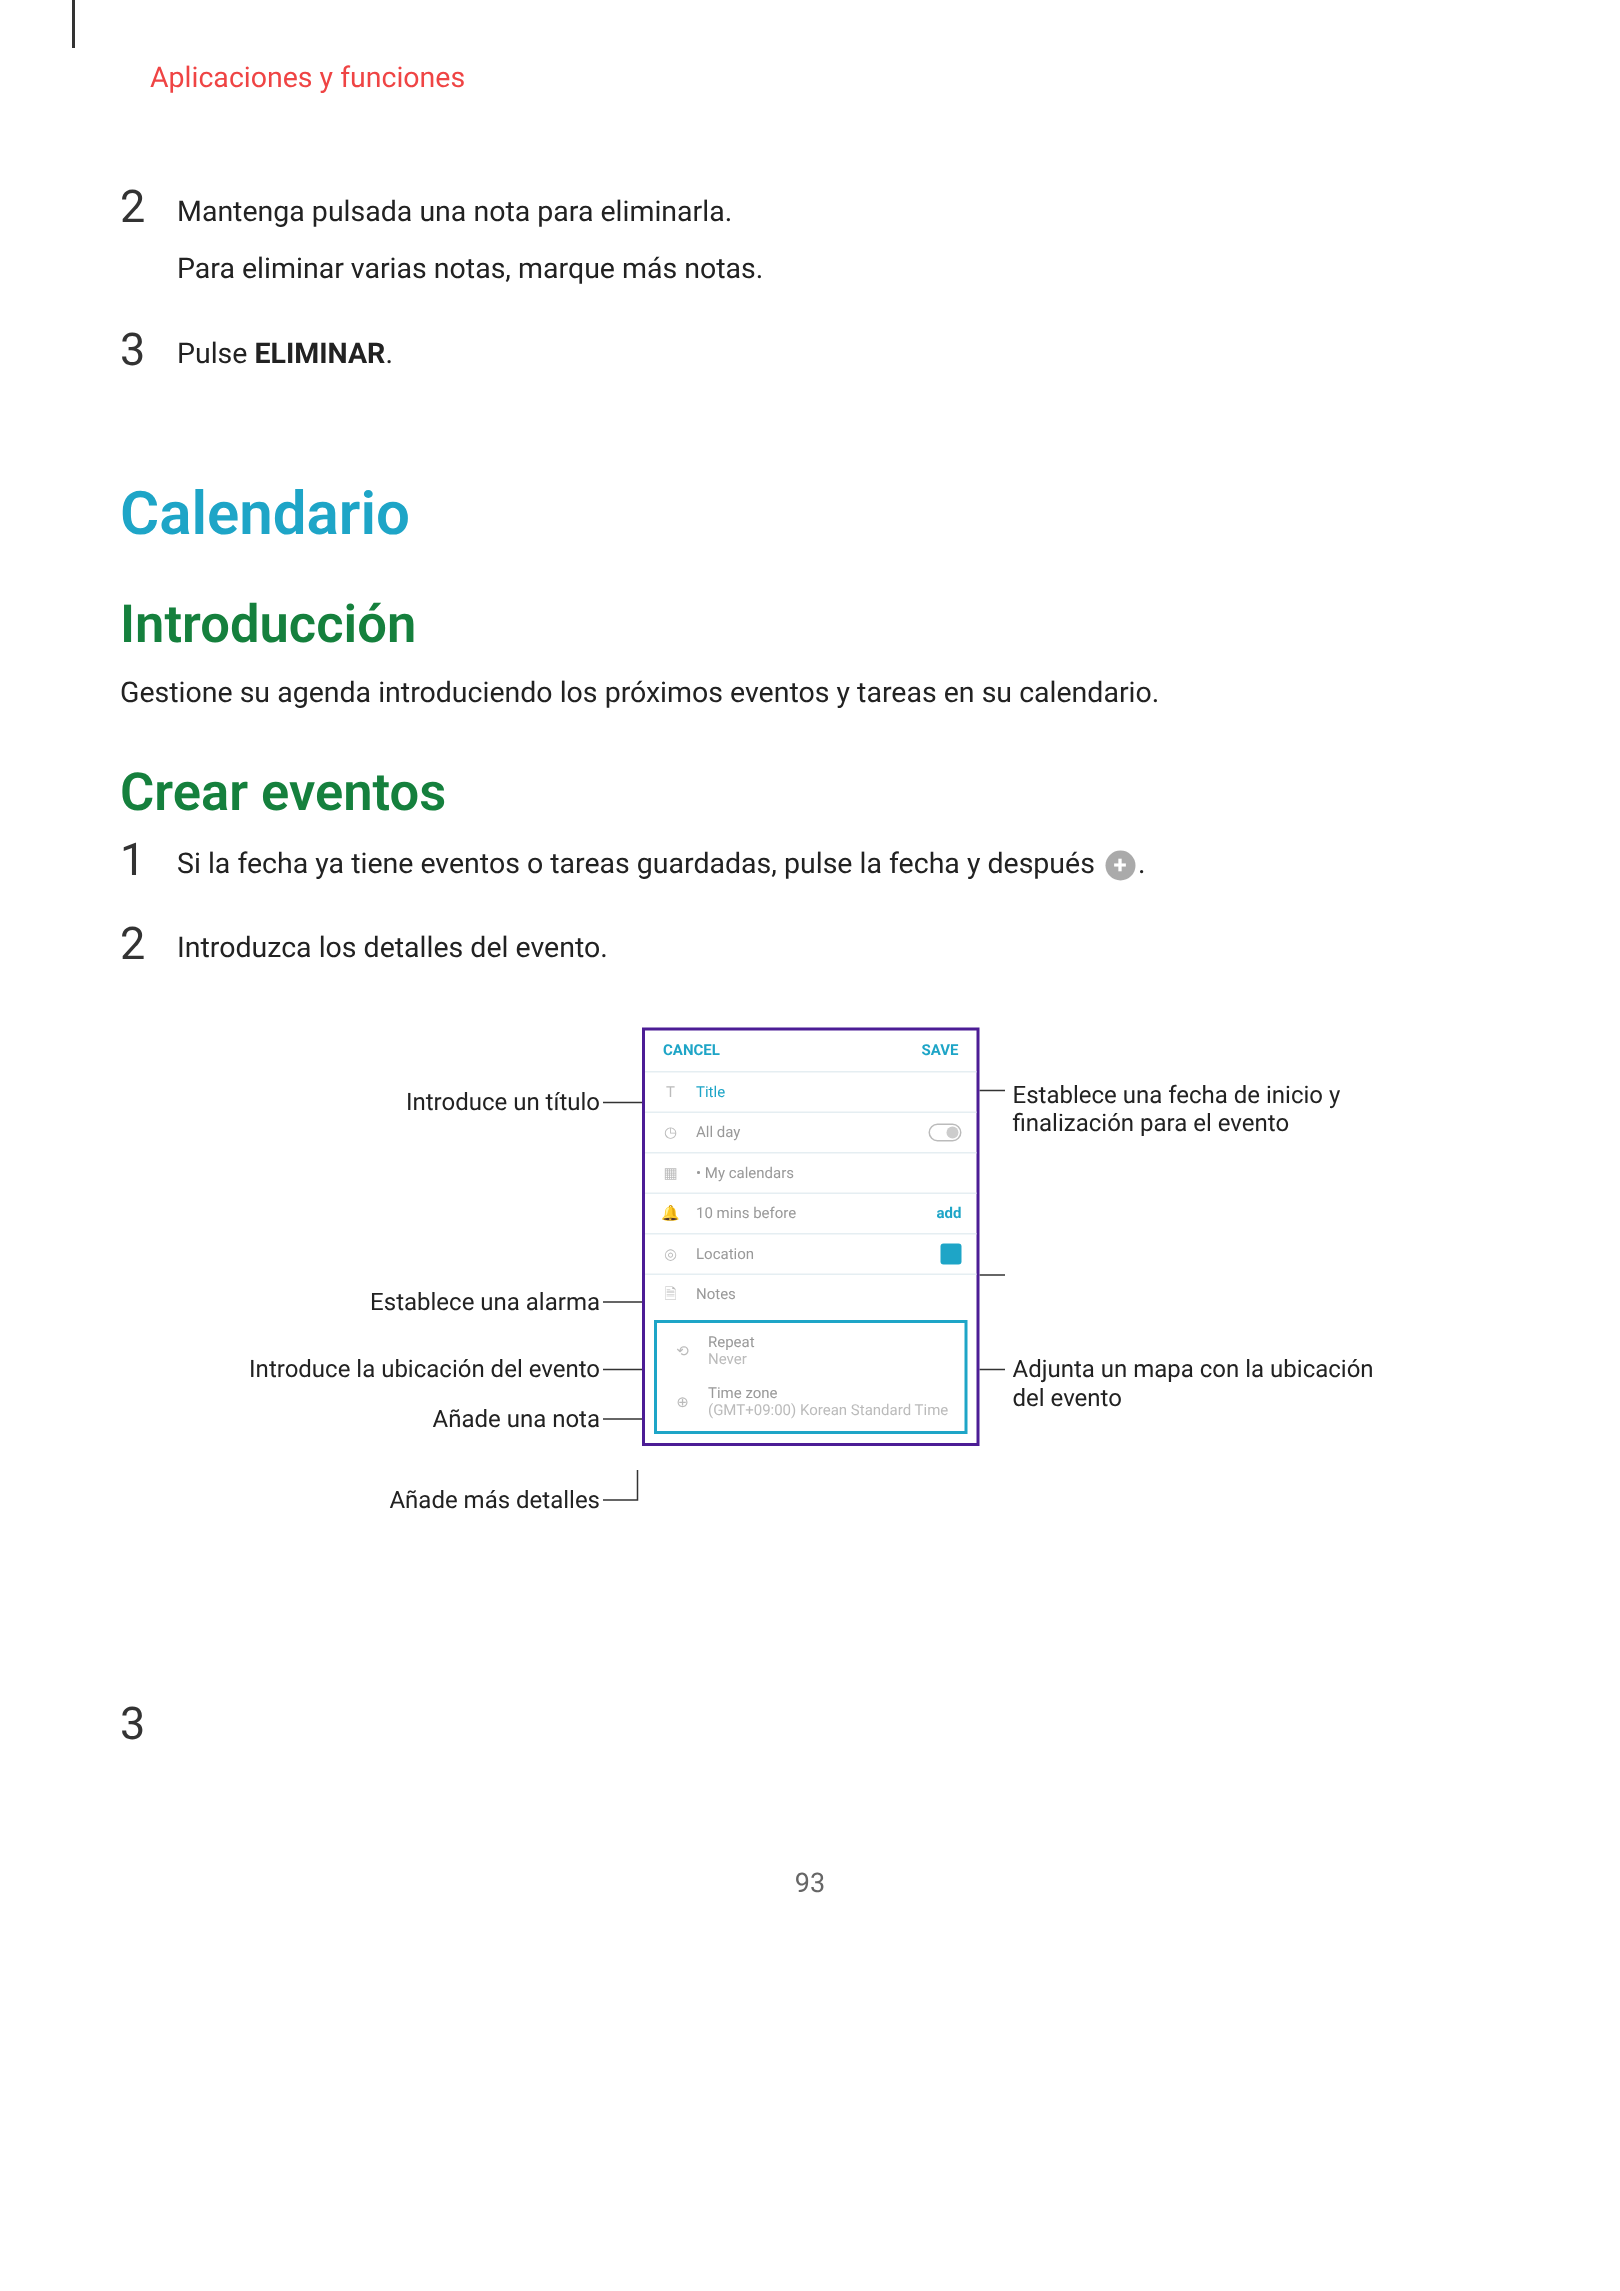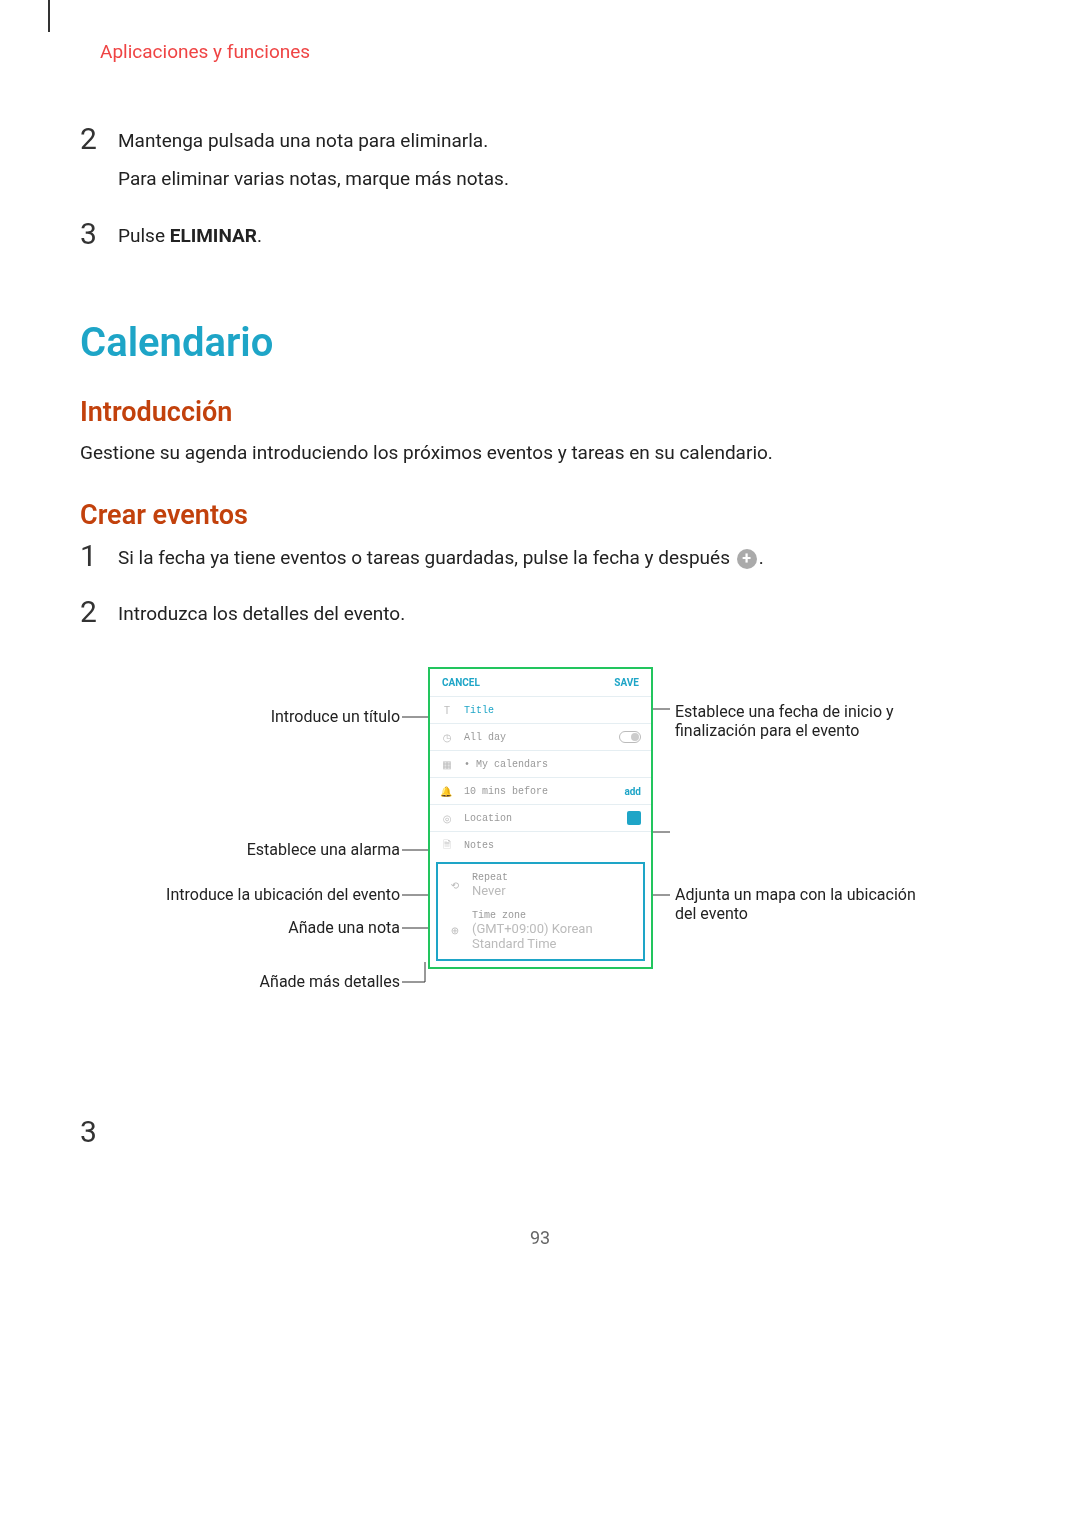--- a/index.html
+++ b/index.html
@@ -45,22 +45,22 @@
     }
     .step-body p { margin-bottom: 8px; }
     h1 {
       font-size: 40px;
       color: #1ea5c7;
       font-weight: 600;
       margin-top: 60px;
       margin-bottom: 30px;
     }
     h2 {
-      font-size: 27px;
-      color: #c2410c;
+      font-size: 35px;
+      color: #15803d;
       font-weight: 600;
       margin-top: 20px;
       margin-bottom: 10px;
     }
     .intro-text {
       font-size: 19px;
       line-height: 1.6;
       margin-bottom: 30px;
     }
     .plus-icon {
@@ -90,21 +90,21 @@
       display: flex;
       justify-content: center;
       margin: 30px 0 50px 0;
       position: relative;
     }
     .ann-left { text-align: right; }
     .ann-right { text-align: left; }
     .ann-item { position: absolute; width: 250px; }
     .phone {
       width: 225px;
-      border: 2px solid #22c55e;
+      border: 2px solid #4c1d95;
       background: #fff;
       font-size: 10px;
       color: #999;
     }
     .phone-topbar {
       display: flex;
       justify-content: space-between;
       padding: 8px 12px;
       font-size: 10px;
       font-weight: bold;
@@ -120,21 +120,21 @@
     .phone-row:first-of-type { border-top: none; }
     .phone-icon {
       width: 14px;
       height: 14px;
       display: inline-flex;
       align-items: center;
       justify-content: center;
       color: #bbb;
       flex-shrink: 0;
     }
-    .phone-label { flex: 1; filter: blur(0.4px); font-family: Liberation Mono, monospace; }
+    .phone-label { flex: 1; filter: blur(0.4px); }
     .toggle {
       width: 22px;
       height: 12px;
       border: 1px solid #bbb;
       border-radius: 6px;
       position: relative;
       background: #fff;
     }
     .toggle::after {
       content: '';
@@ -144,21 +144,21 @@
       border-radius: 50%;
       background: #ccc;
     }
     .datebox {
       border: 2px solid #1ea5c7;
       margin: 4px 8px;
       padding: 4px 6px;
       font-size: 9px;
     }
     .datebox-row { display: flex; justify-content: space-between; padding: 2px 0; }
-    .sub-label { font-size: 13px; color: #bbb; }
+    .sub-label { font-size: 10px; color: #bbb; }
     .map-icon {
       width: 14px; height: 14px;
       background: #1ea5c7;
       border-radius: 2px;
     }
     svg.connector {
       position: absolute;
       top: 0;
       left: 0;
       width: 100%;

